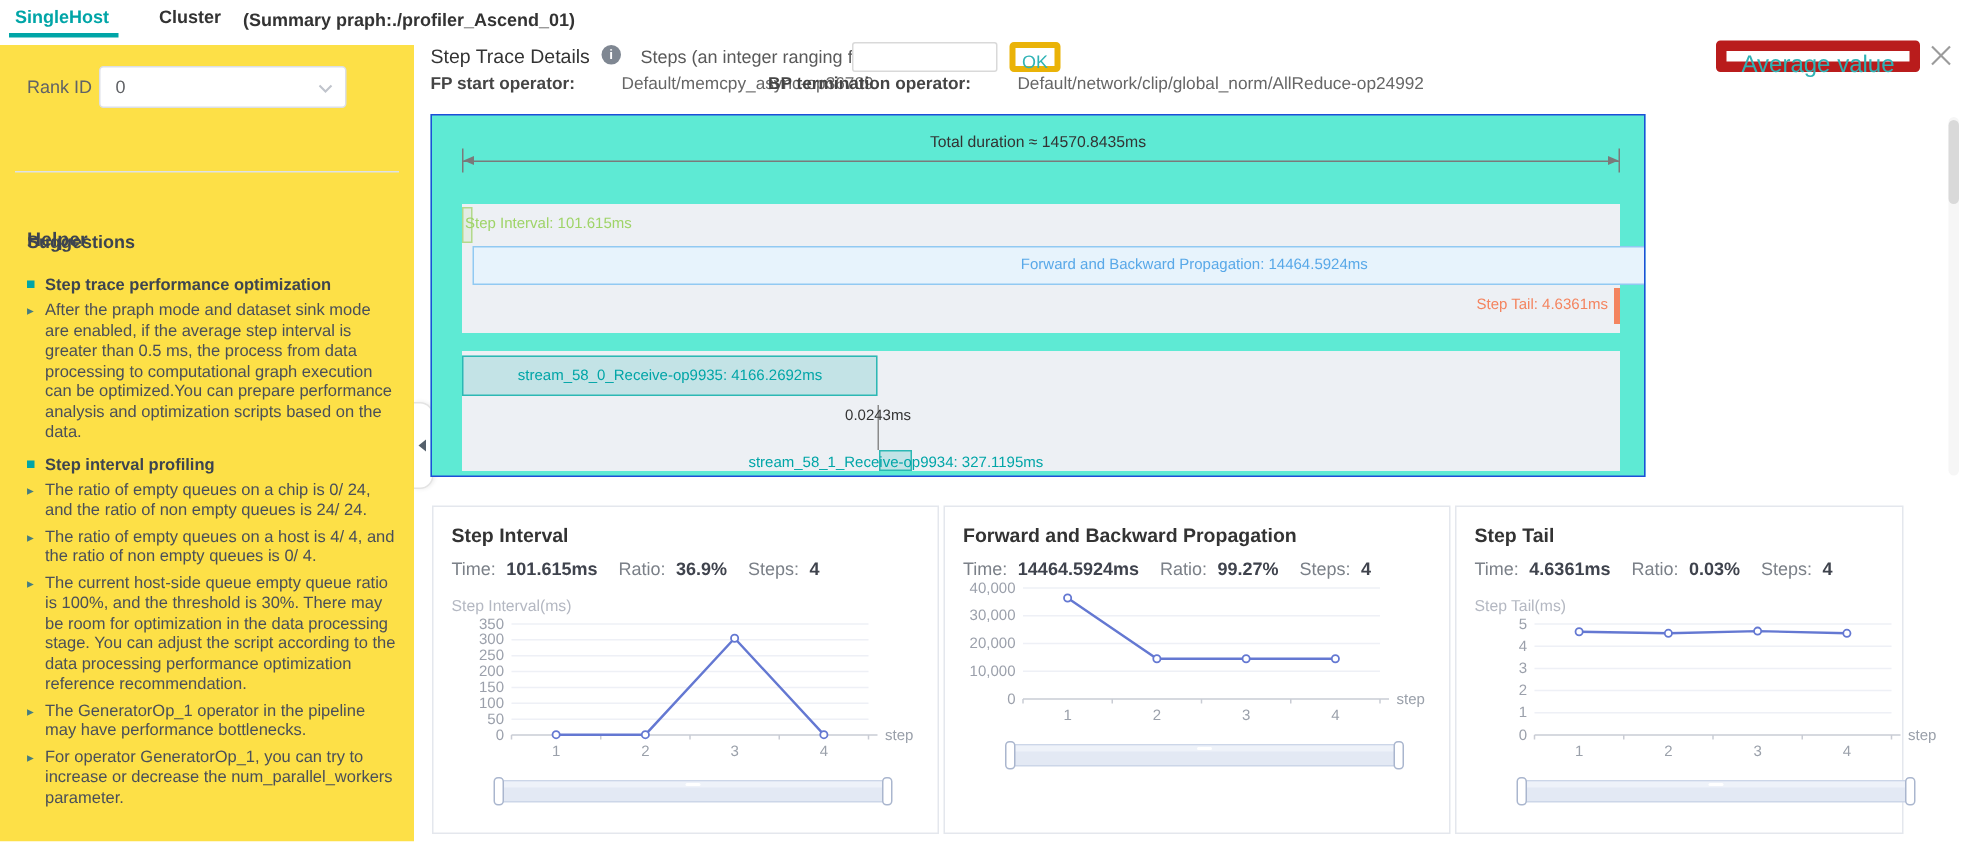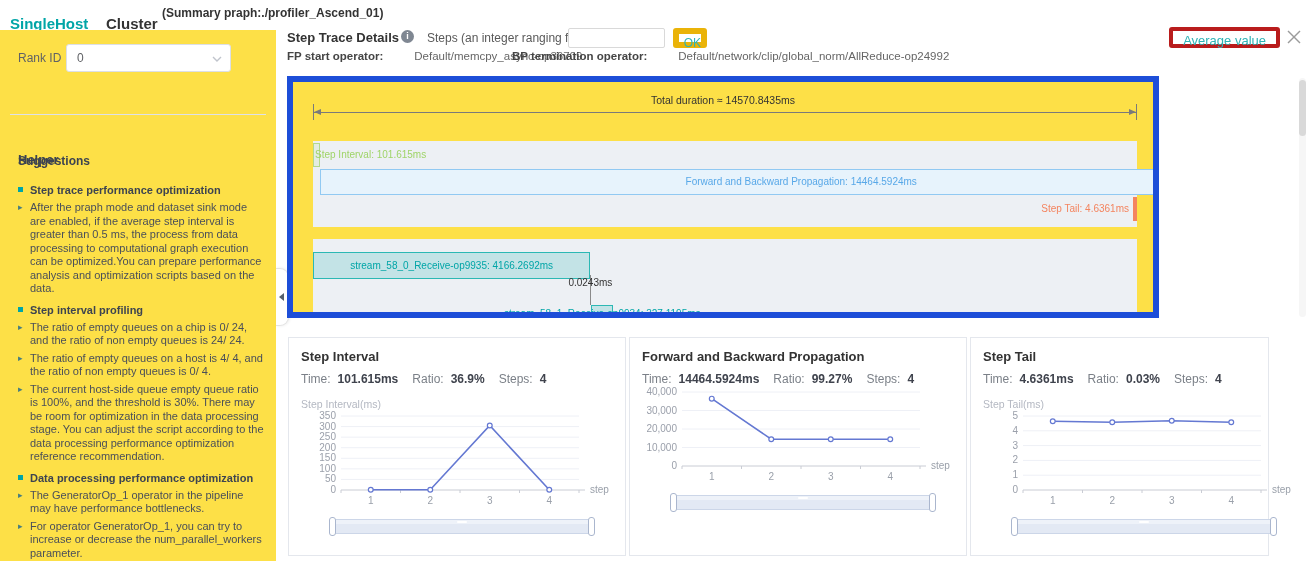--- a/index.html
+++ b/index.html
@@ -2,21 +2,21 @@
 <html><head>
 <meta charset="utf-8">
 <style>
   * { box-sizing: border-box; margin: 0; padding: 0; }
   html,body { width:1308px; height:561px; overflow:hidden; background:#fff;
     font-family:"Liberation Sans","DejaVu Sans",sans-serif; color:#333; }
   body { position:relative; }
 
   
   .tabbar { position:absolute; left:0; top:0; width:100%; height:28px; background:#fff; }
-  .tab { position:absolute; top:15px; font-size:15px; font-weight:bold; cursor:pointer; }
+  .tab { position:absolute; top:4px; font-size:12px; font-weight:bold; cursor:pointer; }
   .tab-active { color:#00a5a7; }
   .tab-active .tab-underline { position:absolute; left:-4px; right:-6px; bottom:-7px; height:3px; background:#00a5a7; }
   .tab-plain { color:#333; }
   .summary-path { position:absolute; left:162px; top:6px; font-size:12px; font-weight:bold; color:#333; }
 
   
   .sidebar { position:absolute; left:0; top:30px; width:276px; height:531px; background:#fde047; overflow:hidden; }
   .rank-row { position:absolute; left:18px; top:14px; width:240px; height:28px; }
   .rank-label { position:absolute; left:0; top:7px; font-size:12px; color:#606266; }
   .rank-select { position:absolute; left:48px; top:0; width:165px; height:28px; background:#fff;
@@ -31,40 +31,40 @@
   .sec-title .sq { position:absolute; left:0; top:4px; width:5px; height:5px; background:#00a5a7; }
   .sec-item { position:relative; padding-left:12px; margin-top:4px; font-size:11px; color:#4a4f59; line-height:13.5px; }
   .sec-item .tri { position:absolute; left:0; top:0; font-size:9px; color:#467d80; }
   .collapse-handle { position:absolute; left:276px; top:268px; width:13px; height:58px; background:#fff;
     border:1px solid #e3e3e3; border-left:none; border-radius:0 9px 9px 0; box-shadow:1px 0 3px rgba(0,0,0,.08);
     cursor:pointer; }
   .collapse-arrow { position:absolute; left:3px; top:24px; width:0; height:0;
     border-top:4px solid transparent; border-bottom:4px solid transparent; border-right:5px solid #55606c; }
 
   
-  .dt-title { position:absolute; left:287px; top:30px; font-size:13px; font-weight:bold; color:#333; }
+  .dt-title { position:absolute; left:287px; top:30px; font-size:13px; font-weight:normal; color:#333; }
   .info-icon { position:absolute; left:401px; top:30px; width:13px; height:13px; border-radius:50%;
     background:#7f8792; color:#fff; font-size:9px; font-weight:bold; text-align:center; line-height:13px; }
   .steps-label { position:absolute; left:427px; top:31px; font-size:12px; color:#595959; }
   .steps-input { position:absolute; left:568px; top:28px; width:97px; height:20px; border:1px solid #d9d9d9;
     border-radius:2px; font-size:12px; padding:0 6px; color:#333; background:#fff; }
   .ok-btn { position:absolute; left:673px; top:28px; width:34px; height:20px; background:#fff;
-    border:6px solid #eab308; border-radius:3px; color:#2fb3b5; font-size:12px; text-align:right;
+    border:4px solid #eab308; border-radius:3px; color:#2fb3b5; font-size:12px; text-align:center;
     line-height:18px; cursor:pointer; }
-  .avg-btn { position:absolute; right:28px; top:27px; height:21px; background:#fff; border:4px solid #b91c1c;
-    border-radius:3px; color:#2fb3b5; font-size:13px; padding:0 10px; line-height:19px; cursor:pointer; }
+  .avg-btn { position:absolute; right:28px; top:27px; height:21px; background:#fff; border:7px solid #b91c1c;
+    border-radius:3px; color:#2fb3b5; font-size:16px; padding:0 10px; line-height:19px; cursor:pointer; }
   .close-x { position:absolute; right:5px; top:28px; width:18px; height:18px; cursor:pointer; }
   .oprow { position:absolute; top:50px; font-size:11.5px; }
   .oprow b { color:#454545; }
   .oprow span { color:#666;margin-left:31px; }
   .fp-row { left:287px; } .bp-row { left:512px; }
 
   
-  .tl-panel { position:absolute; left:287px; top:76px; width:872px; height:242px;
-    border:6px solid #1d4ed8; background:#fde047; overflow:hidden; }
+  .tl-panel { position:absolute; left:287px; top:76px; width:810px; height:242px;
+    border:1px solid #1d4ed8; background:#5eead4; overflow:hidden; }
   .tl-total-label { position:absolute; left:0; right:0; top:12px; text-align:center; font-size:10.5px; color:#333; }
   .tl-arrow { position:absolute; left:20px; right:16px; top:22px; height:18px; }
   .tl-arrow .line { position:absolute; left:0; right:0; top:8px; border-top:1px solid #7a7a7a; }
   .tl-arrow .bar { position:absolute; width:1px; height:16px; top:0; background:#7a7a7a; }
   .tl-arrow .bar.l { left:0; } .tl-arrow .bar.r { right:0; }
   .tl-arrow .head { position:absolute; top:5px; width:0; height:0;
     border-top:3.5px solid transparent; border-bottom:3.5px solid transparent; }
   .tl-arrow .head.l { left:1px; border-right:7px solid #7a7a7a; }
   .tl-arrow .head.r { right:1px; border-left:7px solid #7a7a7a; }
   .tl-band { position:absolute; left:20px; right:16px; background:#edf0f4; }
@@ -72,21 +72,21 @@
   .band2 { top:157px; height:80px; }
   .seg { position:absolute; }
   .seg-green { top:2px; height:24px; background:rgba(160,212,104,.12); border:1px solid #b3d98c; }
   .seg-green-label { position:absolute; left:2px; top:8px; font-size:10px; color:#9fd468; white-space:nowrap; }
   .seg-blue { top:28px; height:26px; background:#e7f3fc; border:1px solid #91c9f2; font-size:10px;
     color:#58a8e8; text-align:center; line-height:24px; white-space:nowrap; overflow:hidden; }
   .seg-orange { top:56px; height:24px; right:0; background:#f4845f; }
   .seg-orange-label { position:absolute; top:62px; font-size:10px; color:#f4845f; white-space:nowrap; }
   .stream-bar { position:absolute; background:rgba(44,184,180,.22); border:1px solid #2cb8b4;
     font-size:10px; color:#00a5a7; text-align:center; overflow:hidden; white-space:nowrap; }
-  .stream1 { top:13px; height:27px; line-height:25px; }
+  .stream1 { top:3px; height:27px; line-height:25px; }
   .stream2 { top:66px; height:14px; }
   .stream-connector { position:absolute; top:36px; width:1px; height:30px; background:#8a8a8a; }
   .gap-label { position:absolute; top:38px; font-size:10px; color:#333; transform:translateX(-50%); white-space:nowrap; }
   .stream2-label { position:absolute; top:69px; font-size:10px; color:#00a5a7; transform:translateX(-50%); white-space:nowrap; }
   .tl-scrollbar { position:absolute; left:1299px; top:78px; width:7px; height:239px; background:#f6f6f6; border-radius:4px; }
   .tl-scroll-thumb { position:absolute; left:0; top:2px; width:7px; height:56px; background:#d9d9d9; border-radius:4px; }
 
   
   .cards { position:absolute; left:288px; top:337px; display:flex; gap:3px; }
   .card { width:338px; height:219px; border:1px solid #e4e7ed; background:#fff; padding:11px 12px; position:relative; }
@@ -153,24 +153,20 @@
     </div>
     <div class="sec-item">
       <span class="tri">▸</span>
       <span>The ratio of empty queues on a host is 4/ 4, and the ratio of non empty queues is 0/ 4.</span>
     </div>
     <div class="sec-item">
       <span class="tri">▸</span>
       <span>The current host-side queue empty queue ratio is 100%, and the threshold is 30%. There may be room for optimization in the data processing stage. You can adjust the script according to the data processing performance optimization reference recommendation.</span>
     </div>
 
-    <div class="sec-title">
-      <span class="sq"></span>
-      <span>Data processing performance optimization</span>
-    </div>
     <div class="sec-item">
       <span class="tri">▸</span>
       <span>The GeneratorOp_1 operator in the pipeline may have performance bottlenecks.</span>
     </div>
     <div class="sec-item">
       <span class="tri">▸</span>
       <span>For operator GeneratorOp_1, you can try to increase or decrease the num_parallel_workers parameter.</span>
     </div>
 
   </div>

